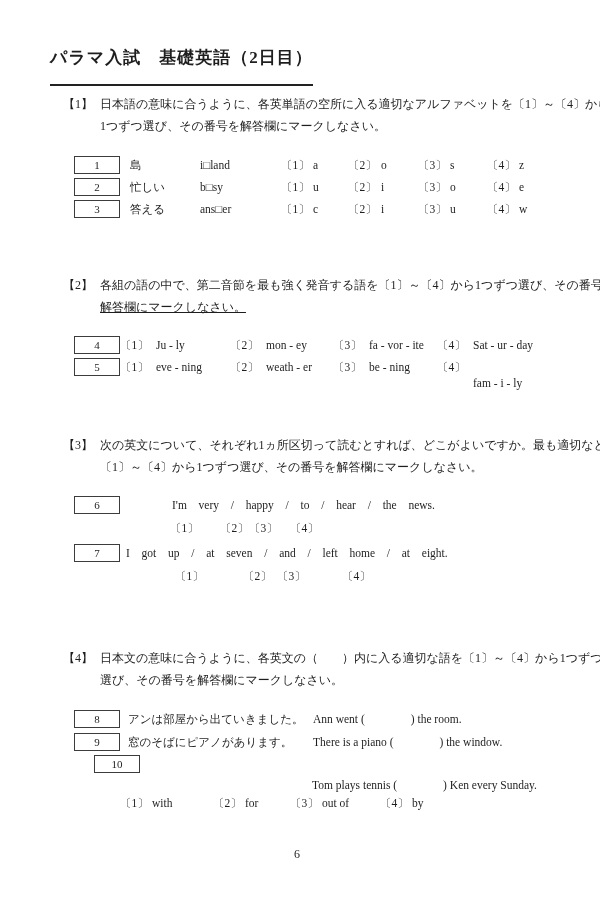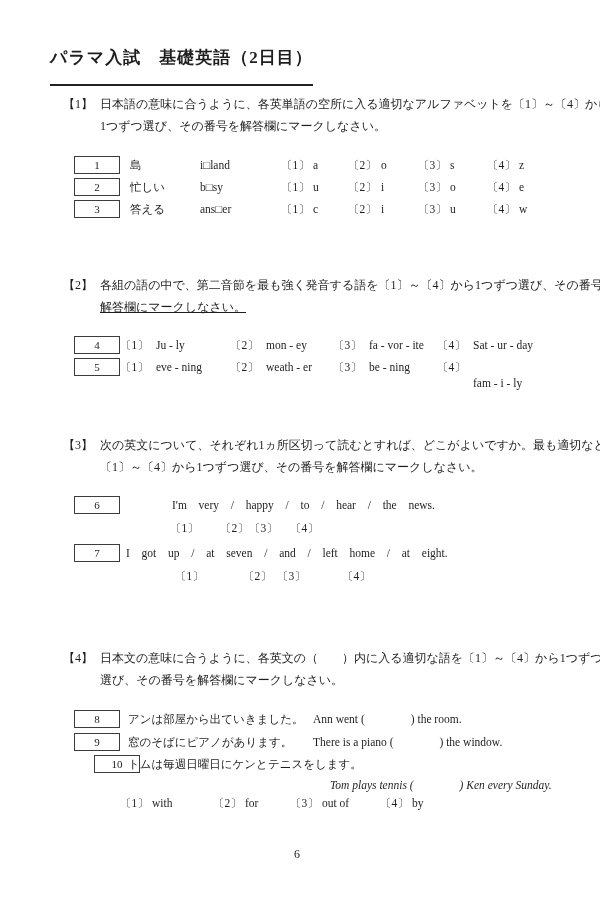--- a/index.html
+++ b/index.html
@@ -146,24 +146,23 @@
   </div>
 
   <div class="row" style="top:733px;">
     <div class="numbox" style="left:74px;">9</div>
     <span class="abs t" style="left:128px;">窓のそばにピアノがあります。</span>
     <span class="abs en" style="left:313px;">There is a piano (                ) the window.</span>
   </div>
 
   <div class="row" style="top:755px;">
     <div class="numbox" style="left:74px;margin-left:20px;">10</div>
-    <span class="abs t" style="left:128px;">トムは毎週日曜日にケンとテニスをします。</span>
   </div>
   <div class="row" style="top:776px;">
-    <span class="abs en" style="left:330px;font-style:italic;">Tom plays tennis (                ) Ken every Sunday.</span>
+    <span class="abs en" style="left:312px;">Tom plays tennis (                ) Ken every Sunday.</span>
   </div>
 
   <div class="row" style="top:794px;">
     <span class="abs br" style="left:120px; top:1px;">〔1〕</span>
     <span class="abs en" style="left:152px;font-family:Liberation Serif, serif;">with</span>
     <span class="abs br" style="left:213px; top:1px;">〔2〕</span>
     <span class="abs en" style="left:245px;">for</span>
     <span class="abs br" style="left:290px; top:1px;">〔3〕</span>
     <span class="abs en" style="left:322px;">out of</span>
     <span class="abs br" style="left:380px; top:1px;">〔4〕</span>

